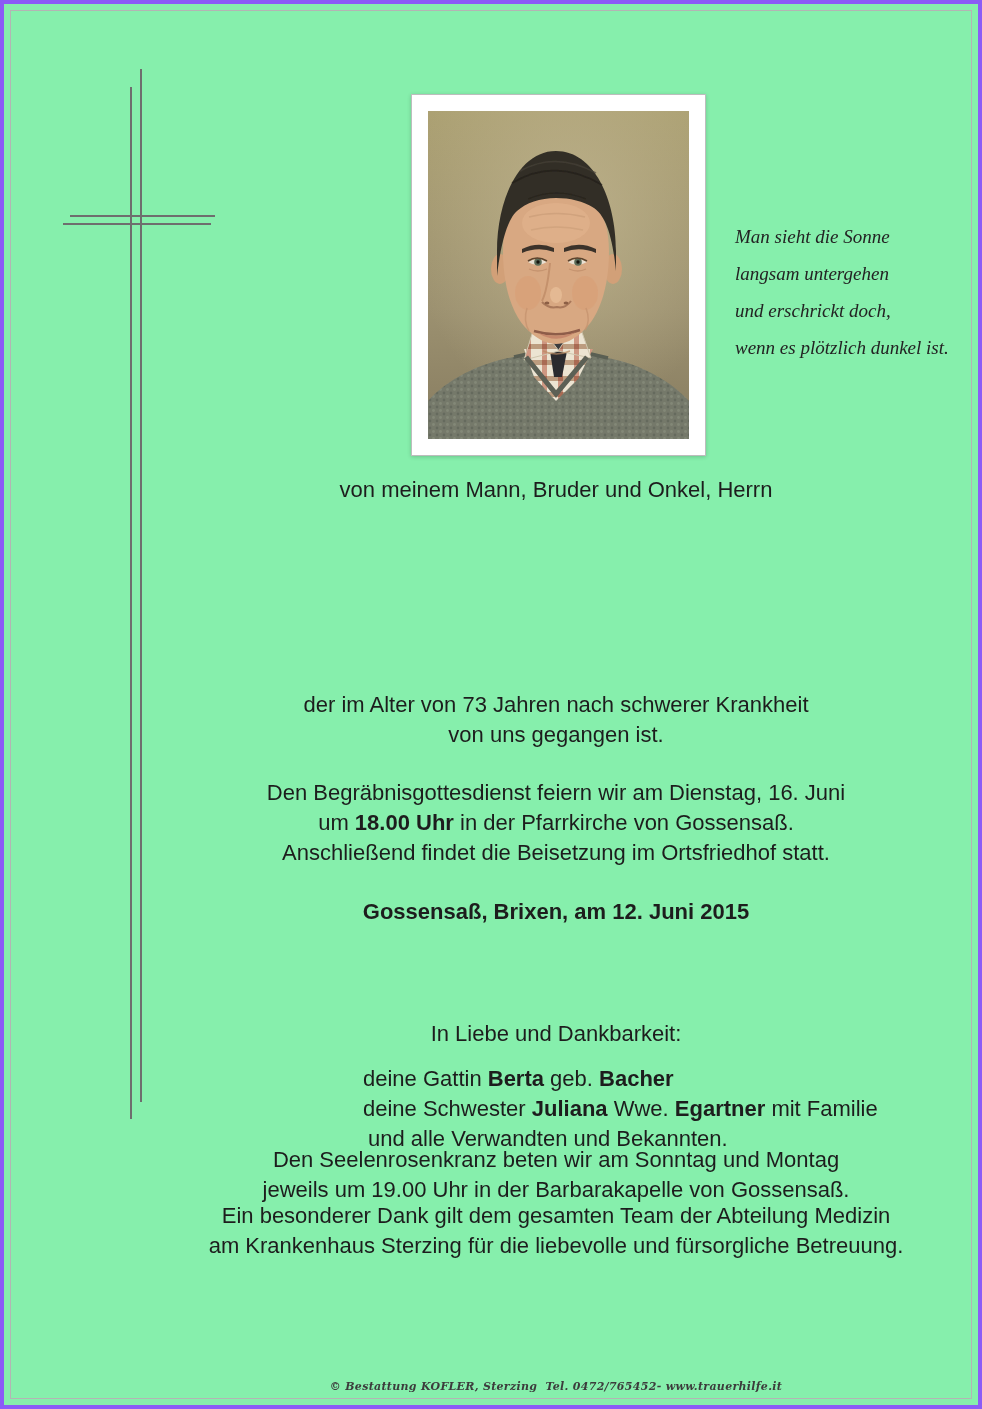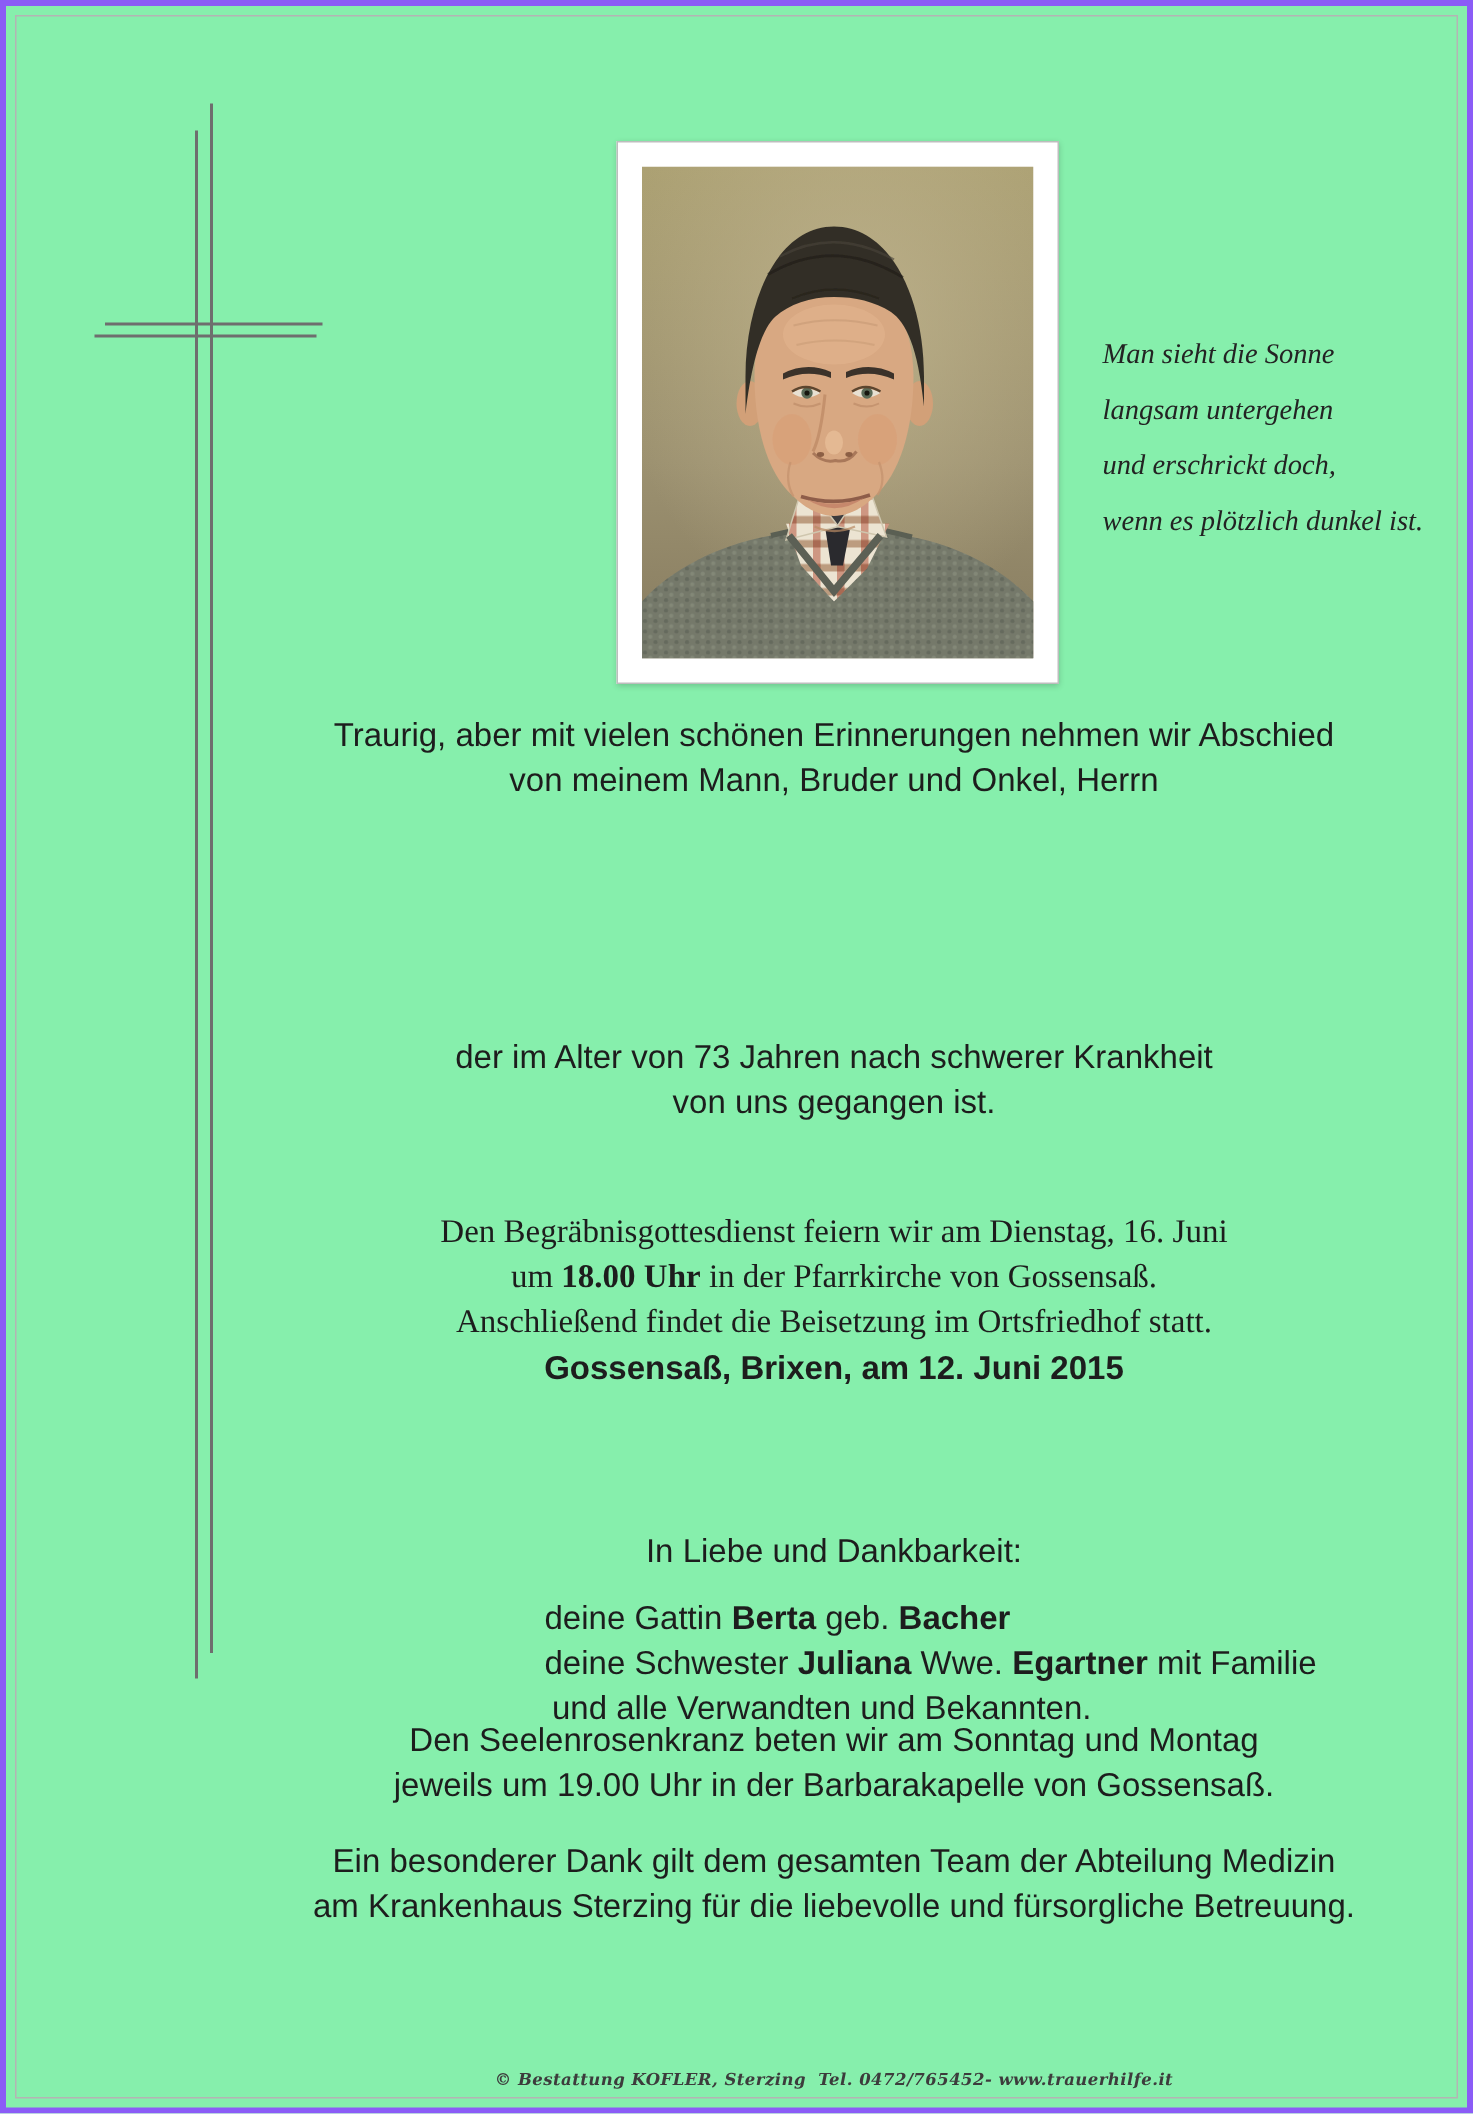--- a/index.html
+++ b/index.html
@@ -52,27 +52,27 @@
     position: absolute; left: 152px; width: 800px;
     text-align: center;
     font-size: 22px; line-height: 30px;
     color: #1d1d1d;
   }
   .intro     { top: 471px; }
   .name      { top: 546px; font-size: 47px; line-height: 52px; font-weight: normal; letter-spacing: 0.5px; margin: 0; }
   .dates     { top: 626px; }
   .dates .birth { margin-right: 56px; }
   .age       { top: 686px; }
-  .funeral   { top: 802px; font-family: Liberation Serif, serif; }
+  .funeral   { top: 774px; }
   .place-date{ top: 893px; font-weight: bold; }
   .gratitude { top: 1015px; }
   .family    { top: 1029px; text-align: left; padding-left: 207px; box-sizing: border-box; margin-top: 31px; }
   .family .fam-line3 { padding-left: 5px; }
   .rosary    { top: 1141px; }
-  .thanks    { top: 1222px; text-align: center; }
+  .thanks    { top: 1197px; text-align: center; }
   .bold { font-weight: bold; }
   
   .footer {
     position: absolute; left: 152px; width: 800px; top: 1376px;
     text-align: center;
     font-family: "DejaVu Serif", serif;
     font-style: italic; font-weight: bold;
     font-size: 11px; letter-spacing: 0.3px;
     color: #3c3c3c;
     white-space: pre-wrap;
@@ -185,21 +185,20 @@
   </div>
 
   <div class="quote">
     <div>Man sieht die Sonne</div>
     <div>langsam untergehen</div>
     <div>und erschrickt doch,</div>
     <div>wenn es plötzlich dunkel ist.</div>
   </div>
 
   <div class="block intro">
-    <div>Traurig, aber mit vielen schönen Erinnerungen nehmen wir Abschied</div>
     <div>von meinem Mann, Bruder und Onkel, Herrn</div>
   </div>
 
 
 
   <div class="block age">
     <div>der im Alter von 73 Jahren nach schwerer Krankheit</div>
     <div>von uns gegangen ist.</div>
   </div>
 

